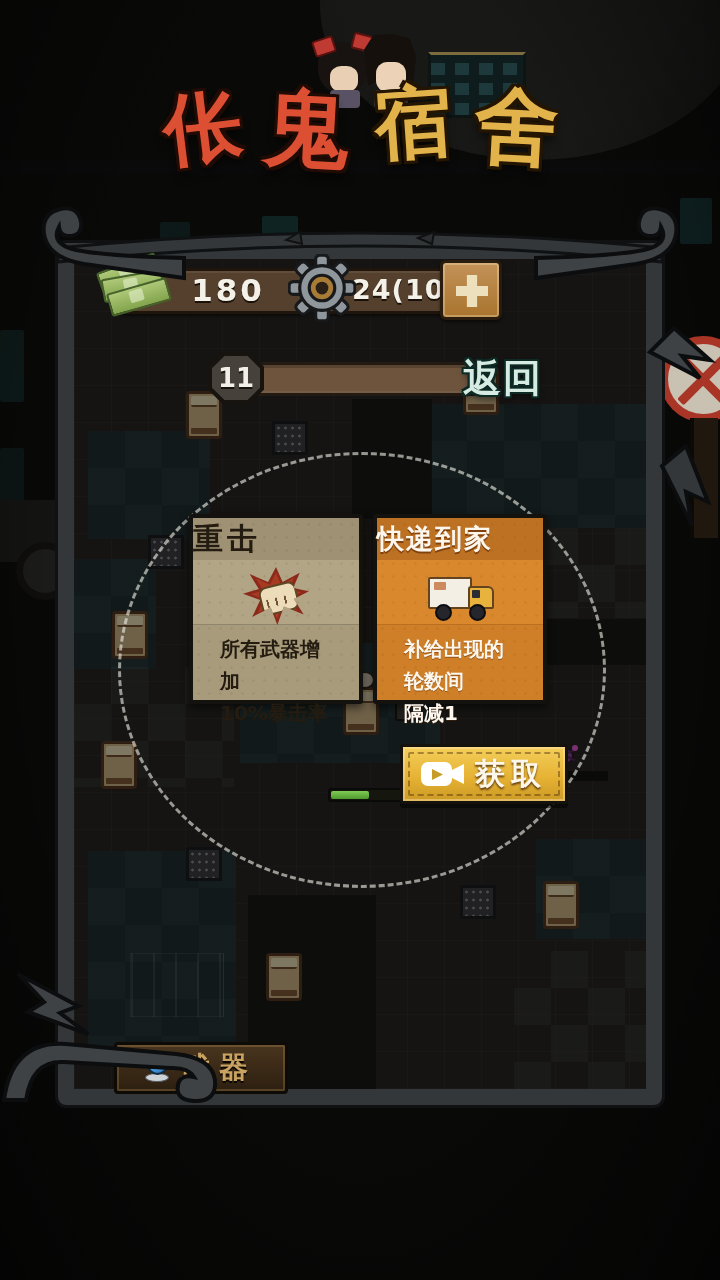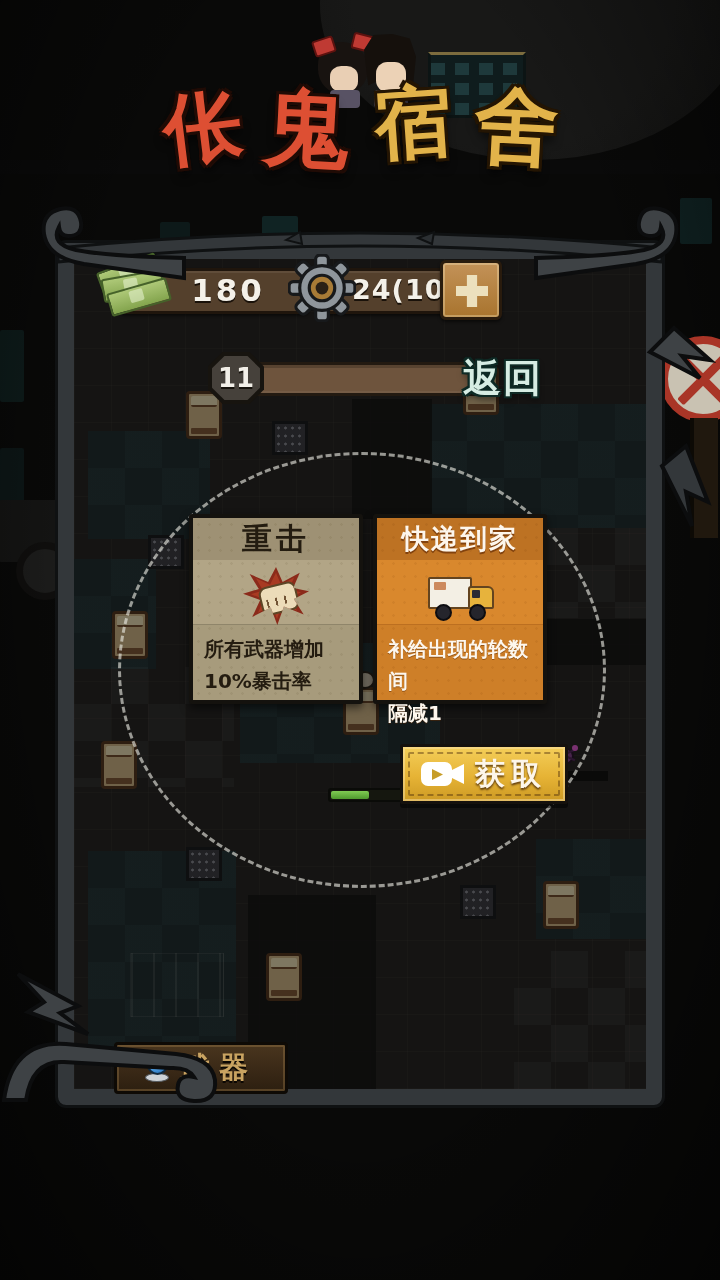--- a/index.html
+++ b/index.html
@@ -129,27 +129,27 @@
             text-shadow:2px 0 0 #0e2a25,-2px 0 0 #0e2a25,0 2px 0 #0e2a25,0 -2px 0 #0e2a25,
               2px 2px 0 #0e2a25,-2px -2px 0 #0e2a25,2px -2px 0 #0e2a25,-2px 2px 0 #0e2a25,0 4px 6px rgba(0,0,0,.6);}
 
   
   .card{width:174px;height:190px;border:4px solid #14120e;border-radius:3px;box-sizing:border-box;z-index:7;
         box-shadow:0 4px 8px rgba(0,0,0,.55);}
   .card-tan{left:189px;top:514px;background:#b2a586;
      background-image:radial-gradient(rgba(60,45,20,.08) 1px,transparent 1.4px);background-size:11px 13px;}
   .card-orange{left:373px;top:514px;background:#d9882d;
      background-image:radial-gradient(rgba(90,40,0,.08) 1px,transparent 1.4px);background-size:11px 13px;}
-  .card-band{position:absolute;left:0;right:0;top:0;height:42px;display:flex;align-items:center;justify-content:center;}
+  .card-band{position:absolute;left:0;right:0;top:0;height:42px;display:flex;align-items:center;justify-content:flex-start;}
   .card-tan .card-band{background:rgba(40,30,10,.14);}
   .card-orange .card-band{background:rgba(90,35,0,.22);}
   .card-title-tan{color:#241c10;font-size:30px;font-weight:900;letter-spacing:4px;}
   .card-title-orange{color:#fdf6ec;font-size:27px;font-weight:900;letter-spacing:2px;
                      text-shadow:0 2px 0 rgba(90,35,0,.6);}
-  .card-desc{position:absolute;left:0;right:0;bottom:0;height:76px;padding:8px 11px;box-sizing:border-box;
+  .card-desc{position:absolute;left:0;right:0;bottom:0;height:76px;padding:8px 27px;box-sizing:border-box;
              font-size:20px;font-weight:700;line-height:1.6;}
   .card-tan .card-desc{background:rgba(30,22,6,.07);border-top:1px solid rgba(0,0,0,.14);color:#241c10;}
   .card-orange .card-desc{background:rgba(120,50,0,.10);border-top:1px solid rgba(120,50,0,.2);
              color:#fdf7ee;text-shadow:0 1px 0 rgba(90,40,0,.5);}
   .card-iconzone{position:absolute;left:0;right:0;top:42px;height:72px;display:flex;align-items:center;justify-content:center;}
 
   .burst{position:relative;width:66px;height:58px;background:#8b2a1a;
      clip-path:polygon(50% 0%,60% 26%,86% 10%,76% 36%,100% 42%,77% 55%,92% 82%,62% 68%,52% 100%,42% 70%,14% 86%,26% 57%,0% 46%,24% 38%,10% 12%,38% 26%);}
   .burst::before{content:"";position:absolute;inset:10% 12%;background:#a83a22;
      clip-path:polygon(50% 0%,60% 26%,86% 10%,76% 36%,100% 42%,77% 55%,92% 82%,62% 68%,52% 100%,42% 70%,14% 86%,26% 57%,0% 46%,24% 38%,10% 12%,38% 26%);}

